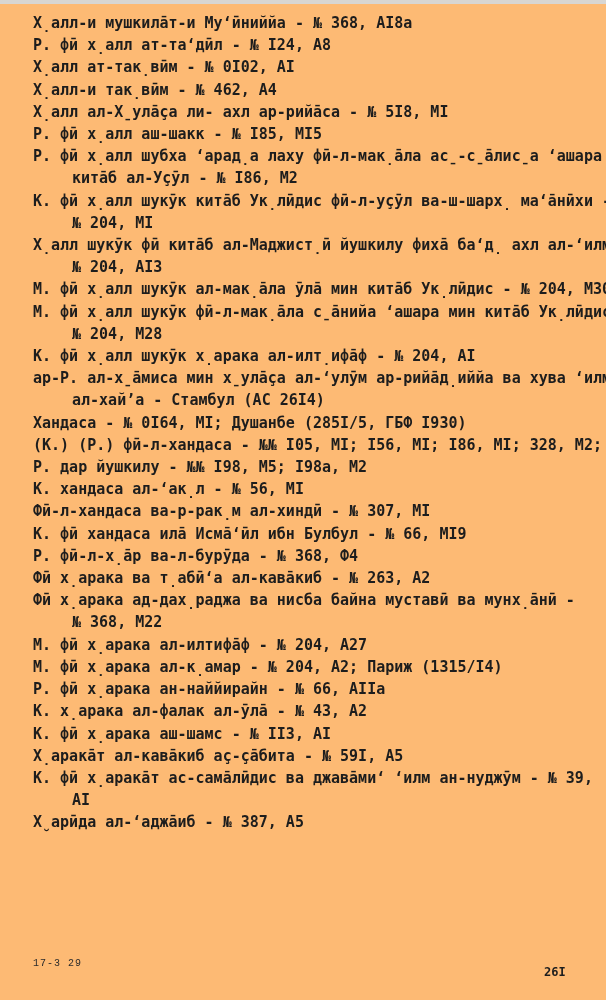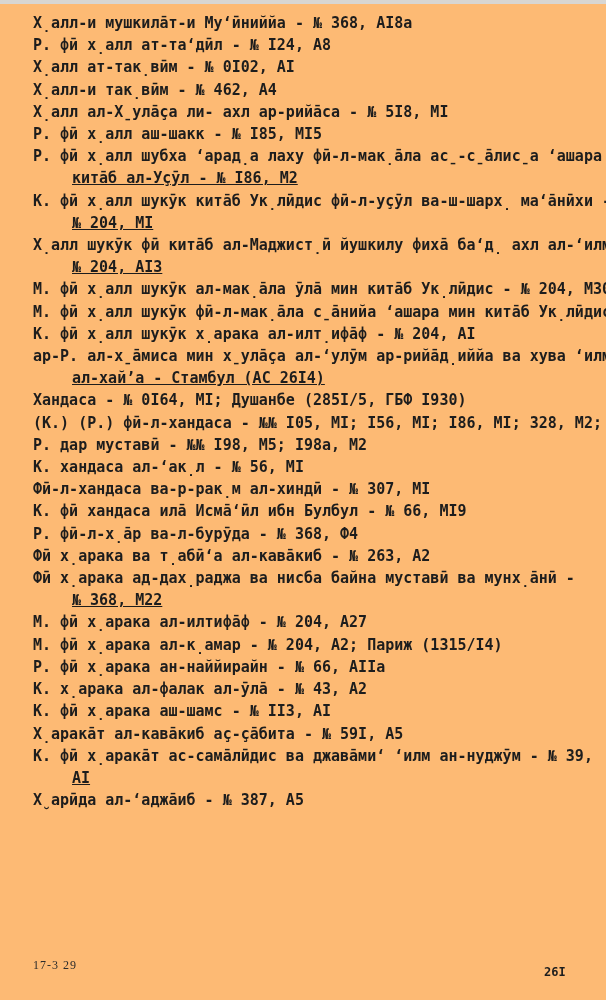--- a/index.html
+++ b/index.html
@@ -25,28 +25,27 @@
   }
   .line {
     font-size: 15px;
     font-weight: bold;
     line-height: 22.2px;
     white-space: pre;
     letter-spacing: 0px;
   }
   .line.cont {
     padding-left: 39px;
-    text-decoration: underline;
   }
   .sig {
     position: absolute;
     left: 33px;
     top: 954px;
-    font-family: Liberation Serif, serif;
-    font-size: 12px;
+    font-family: Liberation Mono, monospace;
+    font-size: 10px;
     letter-spacing: 1px;
     color: #2b2b2b;
   }
   .pagenum {
     position: absolute;
     left: 544px;
     top: 961px;
     font-size: 12px;
     font-weight: bold;
     color: #1d1d1d;
@@ -64,26 +63,27 @@
       <div class="line">Х̣алл ал-Х̱ула̄ҫа ли- ахл ар-рийа̄са - № 5I8, МI</div>
       <div class="line">Р. фӣ х̣алл аш-шакк - № I85, МI5</div>
       <div class="line">Р. фӣ х̣алл шубха ʻарад̣а лаху фӣ-л-мак̣а̄ла ас̱-с̱а̄лис̱а ʻашара мин</div>
       <div class="line cont">кита̄б ал-Уҫӯл - № I86, М2</div>
       <div class="line">К. фӣ х̣алл шукӯк кита̄б Ук̣лӣдис фӣ-л-уҫӯл ва-ш-шарх̣ маʻа̄нӣхи -</div>
       <div class="line cont">№ 204, МI</div>
       <div class="line">Х̣алл шукӯк фӣ кита̄б ал-Маджист̣ӣ йушкилу фиха̄ баʻд̣ ахл ал-ʻилм -</div>
       <div class="line cont">№ 204, АI3</div>
       <div class="line">М. фӣ х̣алл шукӯк ал-мак̣а̄ла ӯла̄ мин кита̄б Ук̣лӣдис - № 204, М30</div>
       <div class="line">М. фӣ х̣алл шукӯк фӣ-л-мак̣а̄ла с̱а̄нийа ʻашара мин кита̄б Ук̣лӣдис -</div>
+      <div class="line cont">№ 204, М28</div>
       <div class="line">К. фӣ х̣алл шукӯк х̣арака ал-илт̣ифа̄ф - № 204, АI</div>
       <div class="line">ар-Р. ал-х̱а̄миса мин х̱ула̄ҫа ал-ʻулӯм ар-рийа̄д̣иййа ва хува ʻилм</div>
       <div class="line cont">ал-хайʼа - Стамбул (АС 26I4)</div>
       <div class="line">Хандаса - № 0I64, МI; Душанбе (285I/5, ГБФ I930)</div>
       <div class="line">(К.) (Р.) фӣ-л-хандаса - №№ I05, МI; I56, МI; I86, МI; 328, М2;</div>
-      <div class="line">Р. дар муставӣ - №№ I98, М5; I98а, М2</div>
+      <div class="line">Р. дар йушкилу - №№ I98, М5; I98а, М2</div>
       <div class="line">К. хандаса ал-ʻак̣л - № 56, МI</div>
       <div class="line">Фӣ-л-хандаса ва-р-рак̣м ал-хиндӣ - № 307, МI</div>
       <div class="line">К. фӣ хандаса ила̄ Исма̄ʻӣл ибн Булбул - № 66, МI9</div>
       <div class="line">Р. фӣ-л-х̣а̄р ва-л-бурӯда - № 368, Ф4</div>
       <div class="line">Фӣ х̣арака ва т̣абӣʻа ал-кава̄киб - № 263, А2</div>
       <div class="line">Фӣ х̣арака ад-дах̣раджа ва нисба байна муставӣ ва мунх̣а̄нӣ -</div>
       <div class="line cont">№ 368, М22</div>
       <div class="line">М. фӣ х̣арака ал-илтифа̄ф - № 204, А27</div>
       <div class="line">М. фӣ х̣арака ал-к̣амар - № 204, А2; Париж (1315/I4)</div>
       <div class="line">Р. фӣ х̣арака ан-наййирайн - № 66, АIIа</div>

